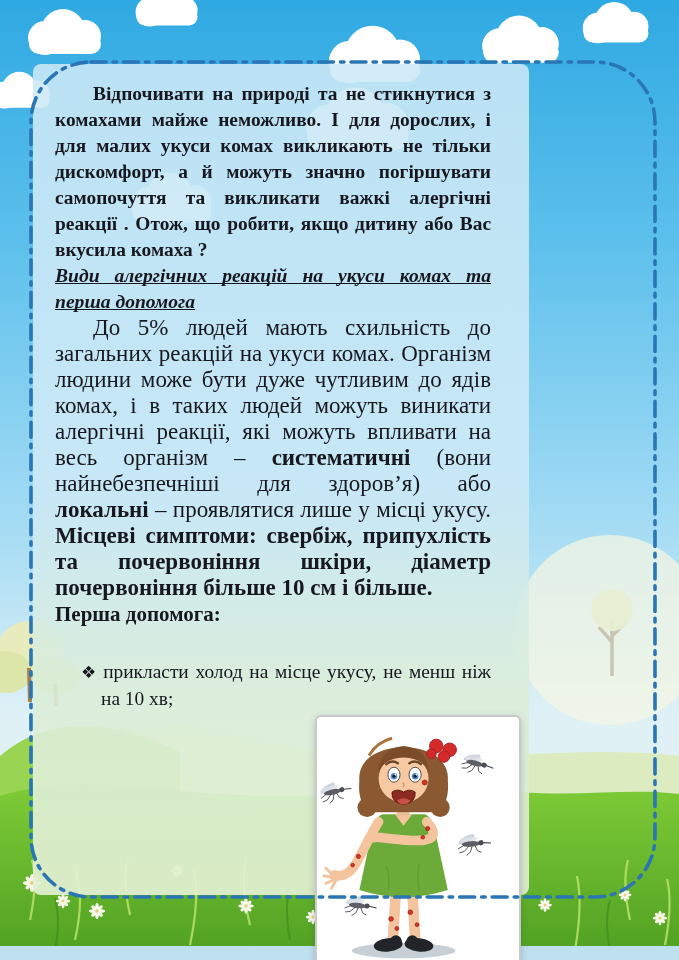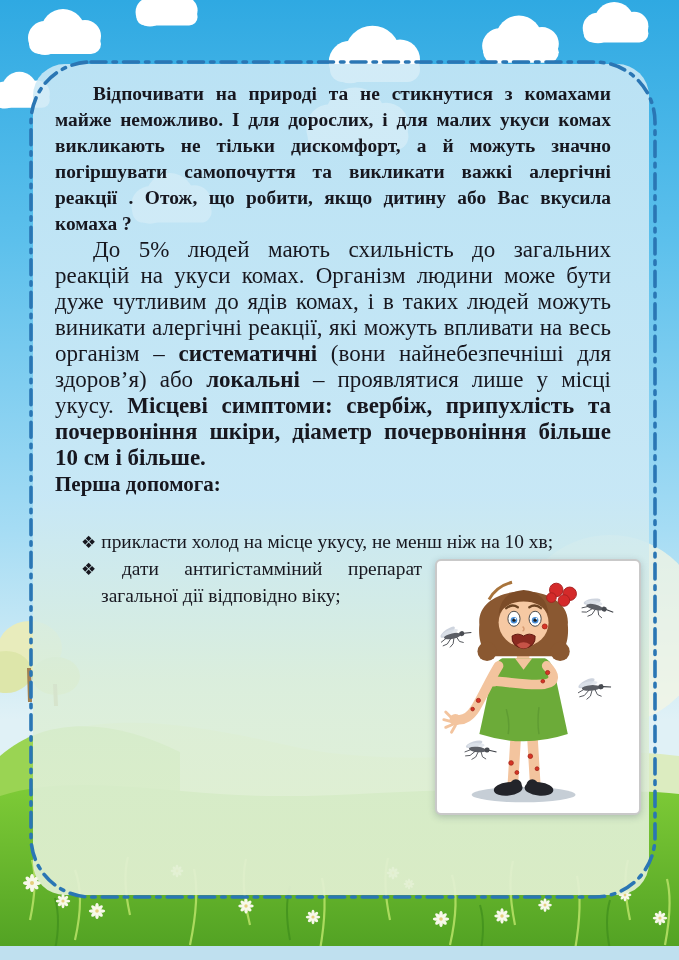--- a/index.html
+++ b/index.html
@@ -1,20 +1,20 @@
 <!DOCTYPE html>
 <html><head>
 <meta charset="utf-8">
 <style>
   html,body{margin:0;padding:0;background:#888;}
   .stage{position:relative;width:679px;height:960px;overflow:hidden;
          font-family:"Liberation Serif","DejaVu Serif",serif;color:#17171f;}
   .scene{position:absolute;left:0;top:0;width:679px;height:960px;display:block;}
-  .panel{position:absolute;left:33px;top:64px;width:616px;height:831px;box-sizing:border-box;
-         border-radius:32px;padding:17px 38px 0 22px;
+  .panel{position:absolute;left:33px;top:64px;width:496px;height:831px;box-sizing:border-box;
+         border-radius:8px;padding:17px 38px 0 22px;
          background:linear-gradient(180deg,rgba(204,233,246,.88) 0%,rgba(204,233,246,.9) 52%,
                     rgba(219,238,218,.9) 74%,rgba(226,240,209,.93) 100%);}
   .borderlayer{position:absolute;left:0;top:0;width:679px;height:960px;pointer-events:none;}
   .panel p,.panel h2{margin:0;}
   .intro{font-size:19.4px;line-height:26px;font-weight:bold;text-align:justify;text-indent:38px;}
   .heading{font-size:19.6px;line-height:26px;font-weight:bold;font-style:italic;
            text-decoration:underline;text-decoration-skip-ink:none;text-align:justify;}
   .bodytext{font-size:23px;line-height:26px;text-align:justify;text-indent:38px;}
   .bld{font-weight:bold;font-style:normal;}
   .fa-title{font-size:21px;line-height:26px;font-weight:bold;}
@@ -134,20 +134,21 @@
       <use href="#daisy" transform="translate(660,918) scale(0.8)"></use>
     </g>
 
     <rect x="0" y="946" width="679" height="14" fill="#bfe0ef"></rect>
   </svg>
 
   <div class="panel">
 
     <p class="intro">Відпочивати на природі та не стикнутися з комахами майже неможливо. І для дорослих, і для малих укуси комах викликають не тільки дискомфорт, а й можуть значно погіршувати самопочуття та викликати важкі алергічні реакції . Отож, що робити, якщо дитину або Вас вкусила комаха ?</p>
 
+    <h2 class="heading">Види алергічних реакцій на укуси комах та перша допомога</h2>
 
     <p class="bodytext"><span>До 5% людей мають схильність до загальних реакцій на укуси комах. Організм людини може бути дуже чутливим до ядів комах, і в таких людей можуть виникати алергічні реакції, які можуть впливати на весь організм – </span><span class="bld">систематичні</span><span> (вони найнебезпечніші для здоров’я) або </span><span class="bld">локальні</span><span> – проявлятися лише у місці укусу. </span><span class="bld">Місцеві симптоми: свербіж, припухлість та почервоніння шкіри, діаметр почервоніння більше 10 см і більше.</span></p>
 
     <p class="fa-title">Перша допомога:</p>
 
     <div class="fa-list">
 
       <div class="fa-item"><span class="mark">❖</span><span>прикласти холод на місце укусу, не менш ніж на 10 хв;</span></div>
 
       <div class="girl-card">
@@ -249,21 +250,20 @@
           <g>
             <use href="#mq" transform="translate(14,74) rotate(-12)"></use>
             <use href="#mq" transform="translate(162,44) rotate(14)"></use>
             <use href="#mq" transform="translate(158,128) rotate(-4) scale(1.05)"></use>
             <use href="#mq" transform="translate(40,192) rotate(6)"></use>
           </g>
         </svg>
       </div>
 
 
-      <div class="fa-item"><span class="mark">❖</span><span>дати антигістамміний препарат загальної дії відповідно віку;</span></div>
 
 
       <div class="clr"></div>
     </div>
   </div>
 
   <svg class="borderlayer" viewBox="0 0 679 960" aria-hidden="true">
     <rect x="31" y="62" width="624" height="835" rx="60" fill="none" stroke="#2a76b4" stroke-width="3.6" stroke-dasharray="15 7 3.5 7" stroke-linecap="round"></rect>
   </svg>
 

